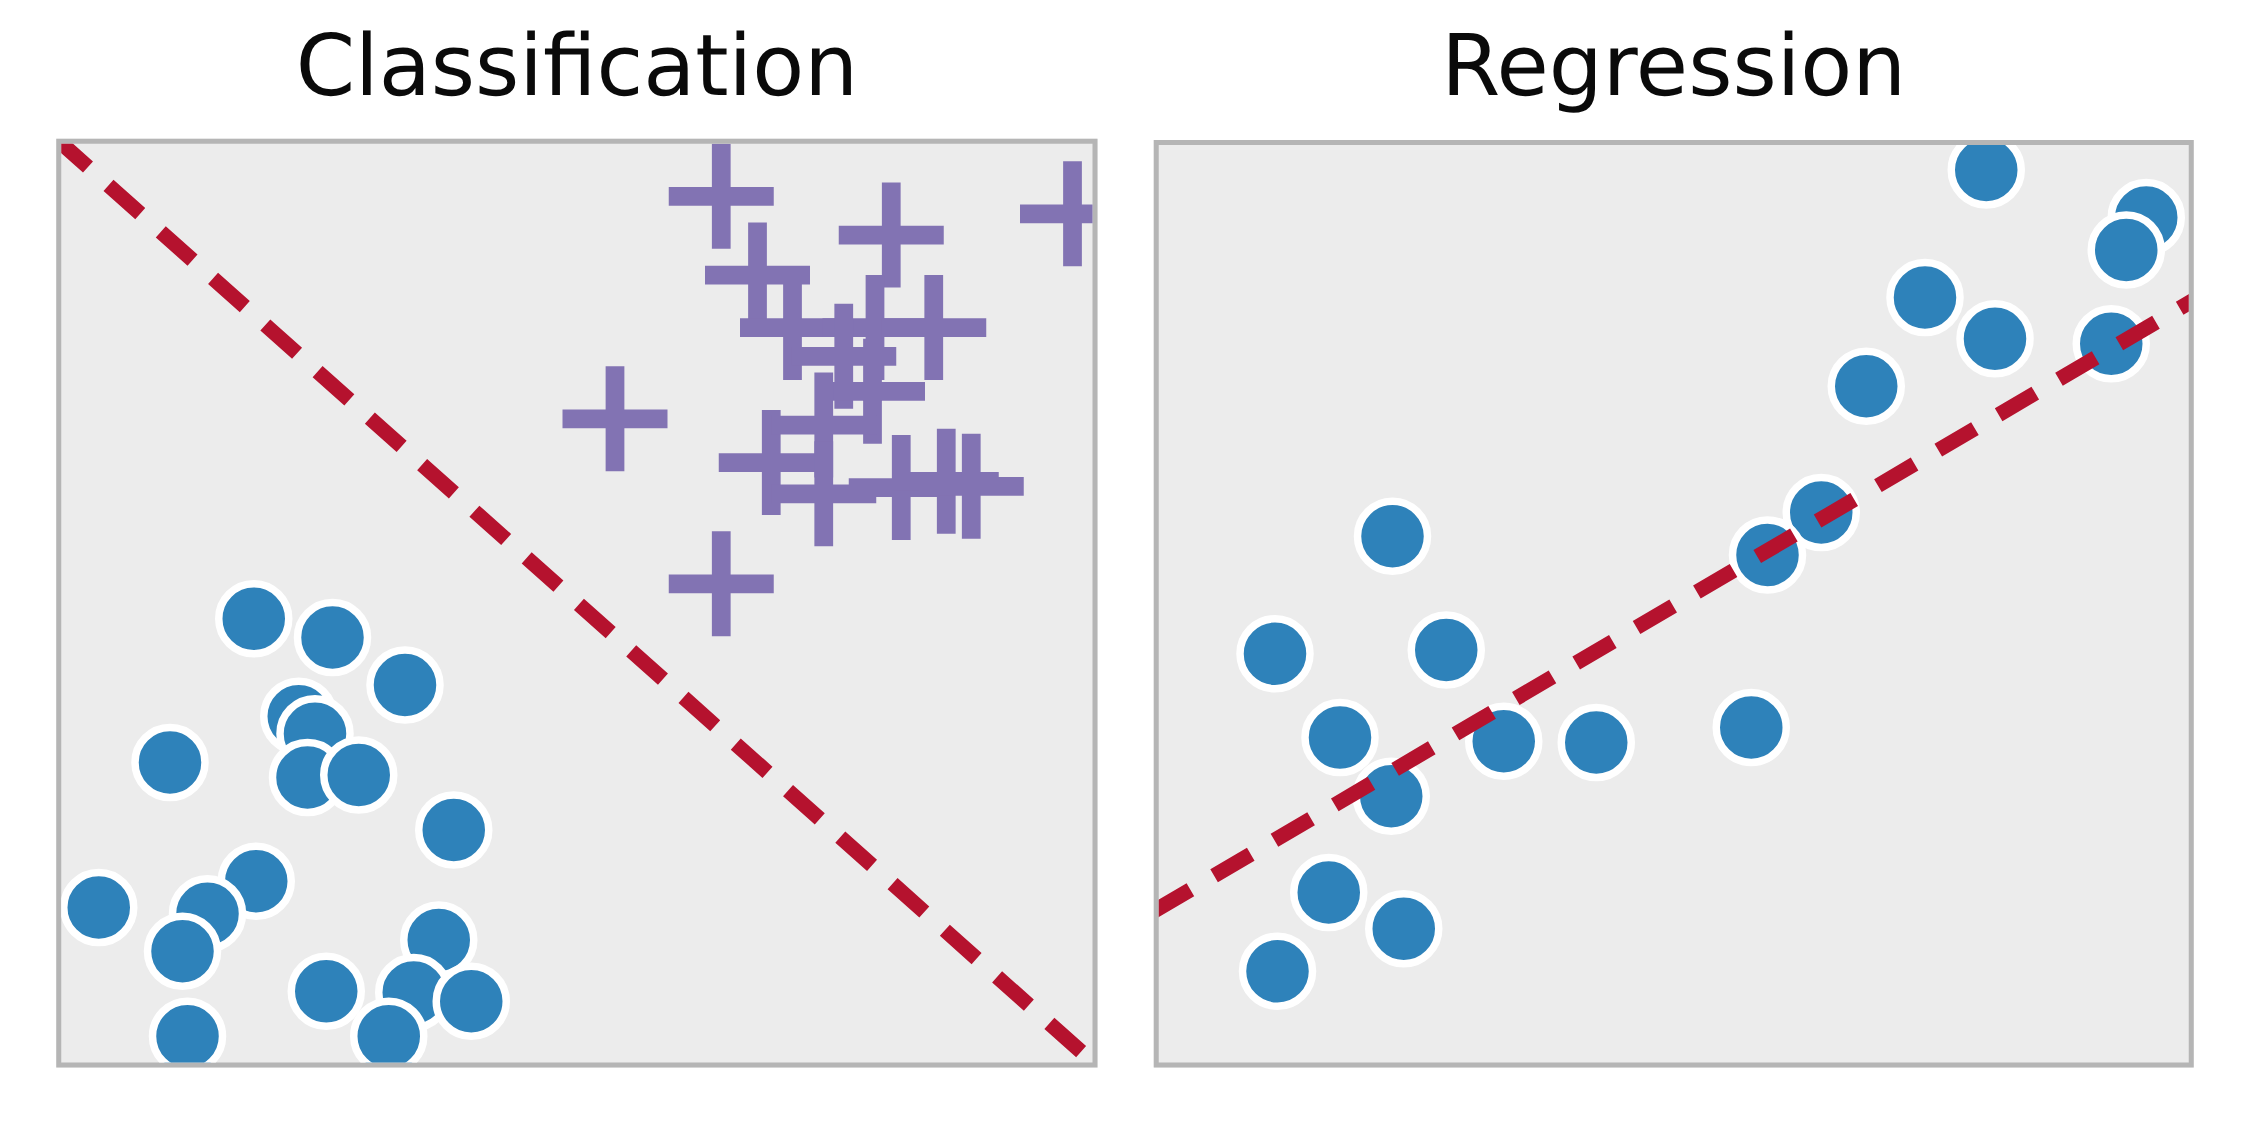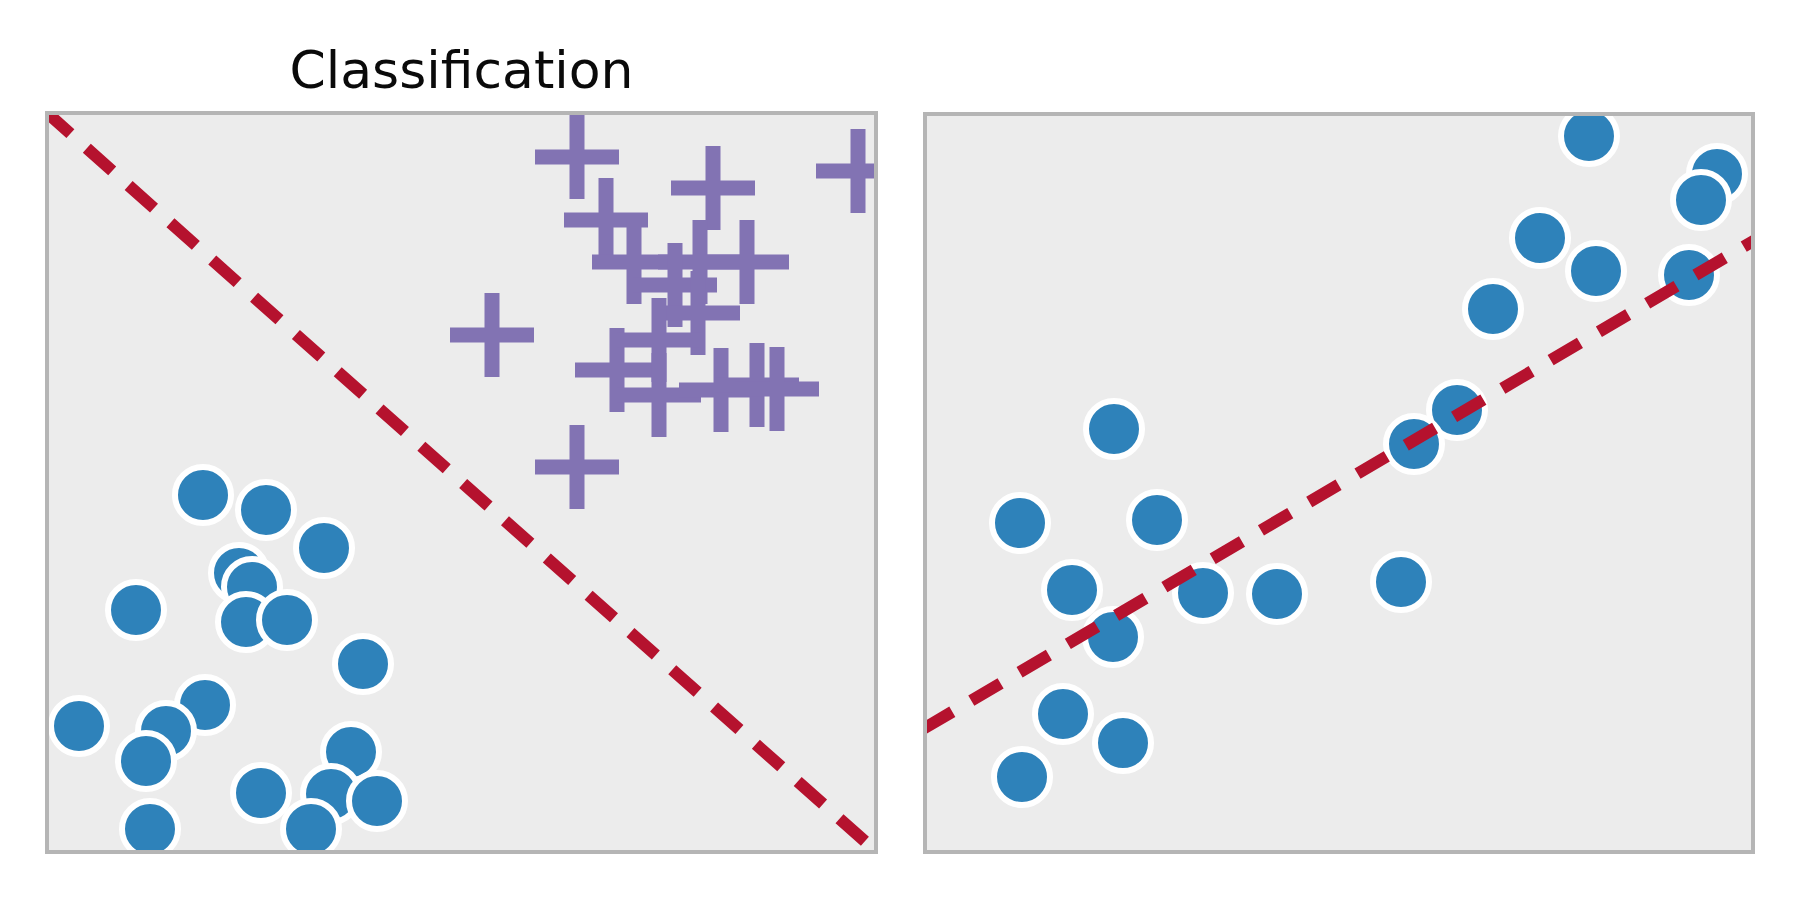--- a/index.html
+++ b/index.html
@@ -6,29 +6,30 @@
   .fig{
     position:relative;width:1800px;height:900px;background:#ffffff;overflow:hidden;
     font-family:"DejaVu Sans","Liberation Sans",sans-serif;
   }
   .panel{
     position:absolute;box-sizing:border-box;
     background:#ececec;border:4px solid #b5b5b5;overflow:hidden;
   }
   .panel svg{position:absolute;left:-4px;top:-4px;display:block;}
   .chart-title{
-    position:absolute;top:28px;height:84px;line-height:84px;
-    text-align:center;font-size:52px;color:#0a0a0a;white-space:nowrap;
+    position:absolute;top:12px;height:84px;line-height:84px;
+    text-align:center;font-size:68px;color:#0a0a0a;white-space:nowrap;
   }
 </style>
 </head>
 <body>
 
 <div class="fig">
   <div class="chart-title" style="left: 45px; width: 833px;">Classification</div>
+  <div class="chart-title" style="left: 923px; width: 832px;">Regression</div>
 
   <div class="panel" style="left: 45px; top: 111px; width: 833px; height: 743px;">
       <svg width="833" height="743" viewBox="0 0 833 743">
         <circle cx="158" cy="384" r="28" fill="#2e82ba" stroke="#ffffff" stroke-width="6"></circle>
         <circle cx="221" cy="399" r="28" fill="#2e82ba" stroke="#ffffff" stroke-width="6"></circle>
         <circle cx="279" cy="437" r="28" fill="#2e82ba" stroke="#ffffff" stroke-width="6"></circle>
         <circle cx="91" cy="499" r="28" fill="#2e82ba" stroke="#ffffff" stroke-width="6"></circle>
         <circle cx="194" cy="462" r="28" fill="#2e82ba" stroke="#ffffff" stroke-width="6"></circle>
         <circle cx="207" cy="476" r="28" fill="#2e82ba" stroke="#ffffff" stroke-width="6"></circle>
         <circle cx="201" cy="511" r="28" fill="#2e82ba" stroke="#ffffff" stroke-width="6"></circle>

